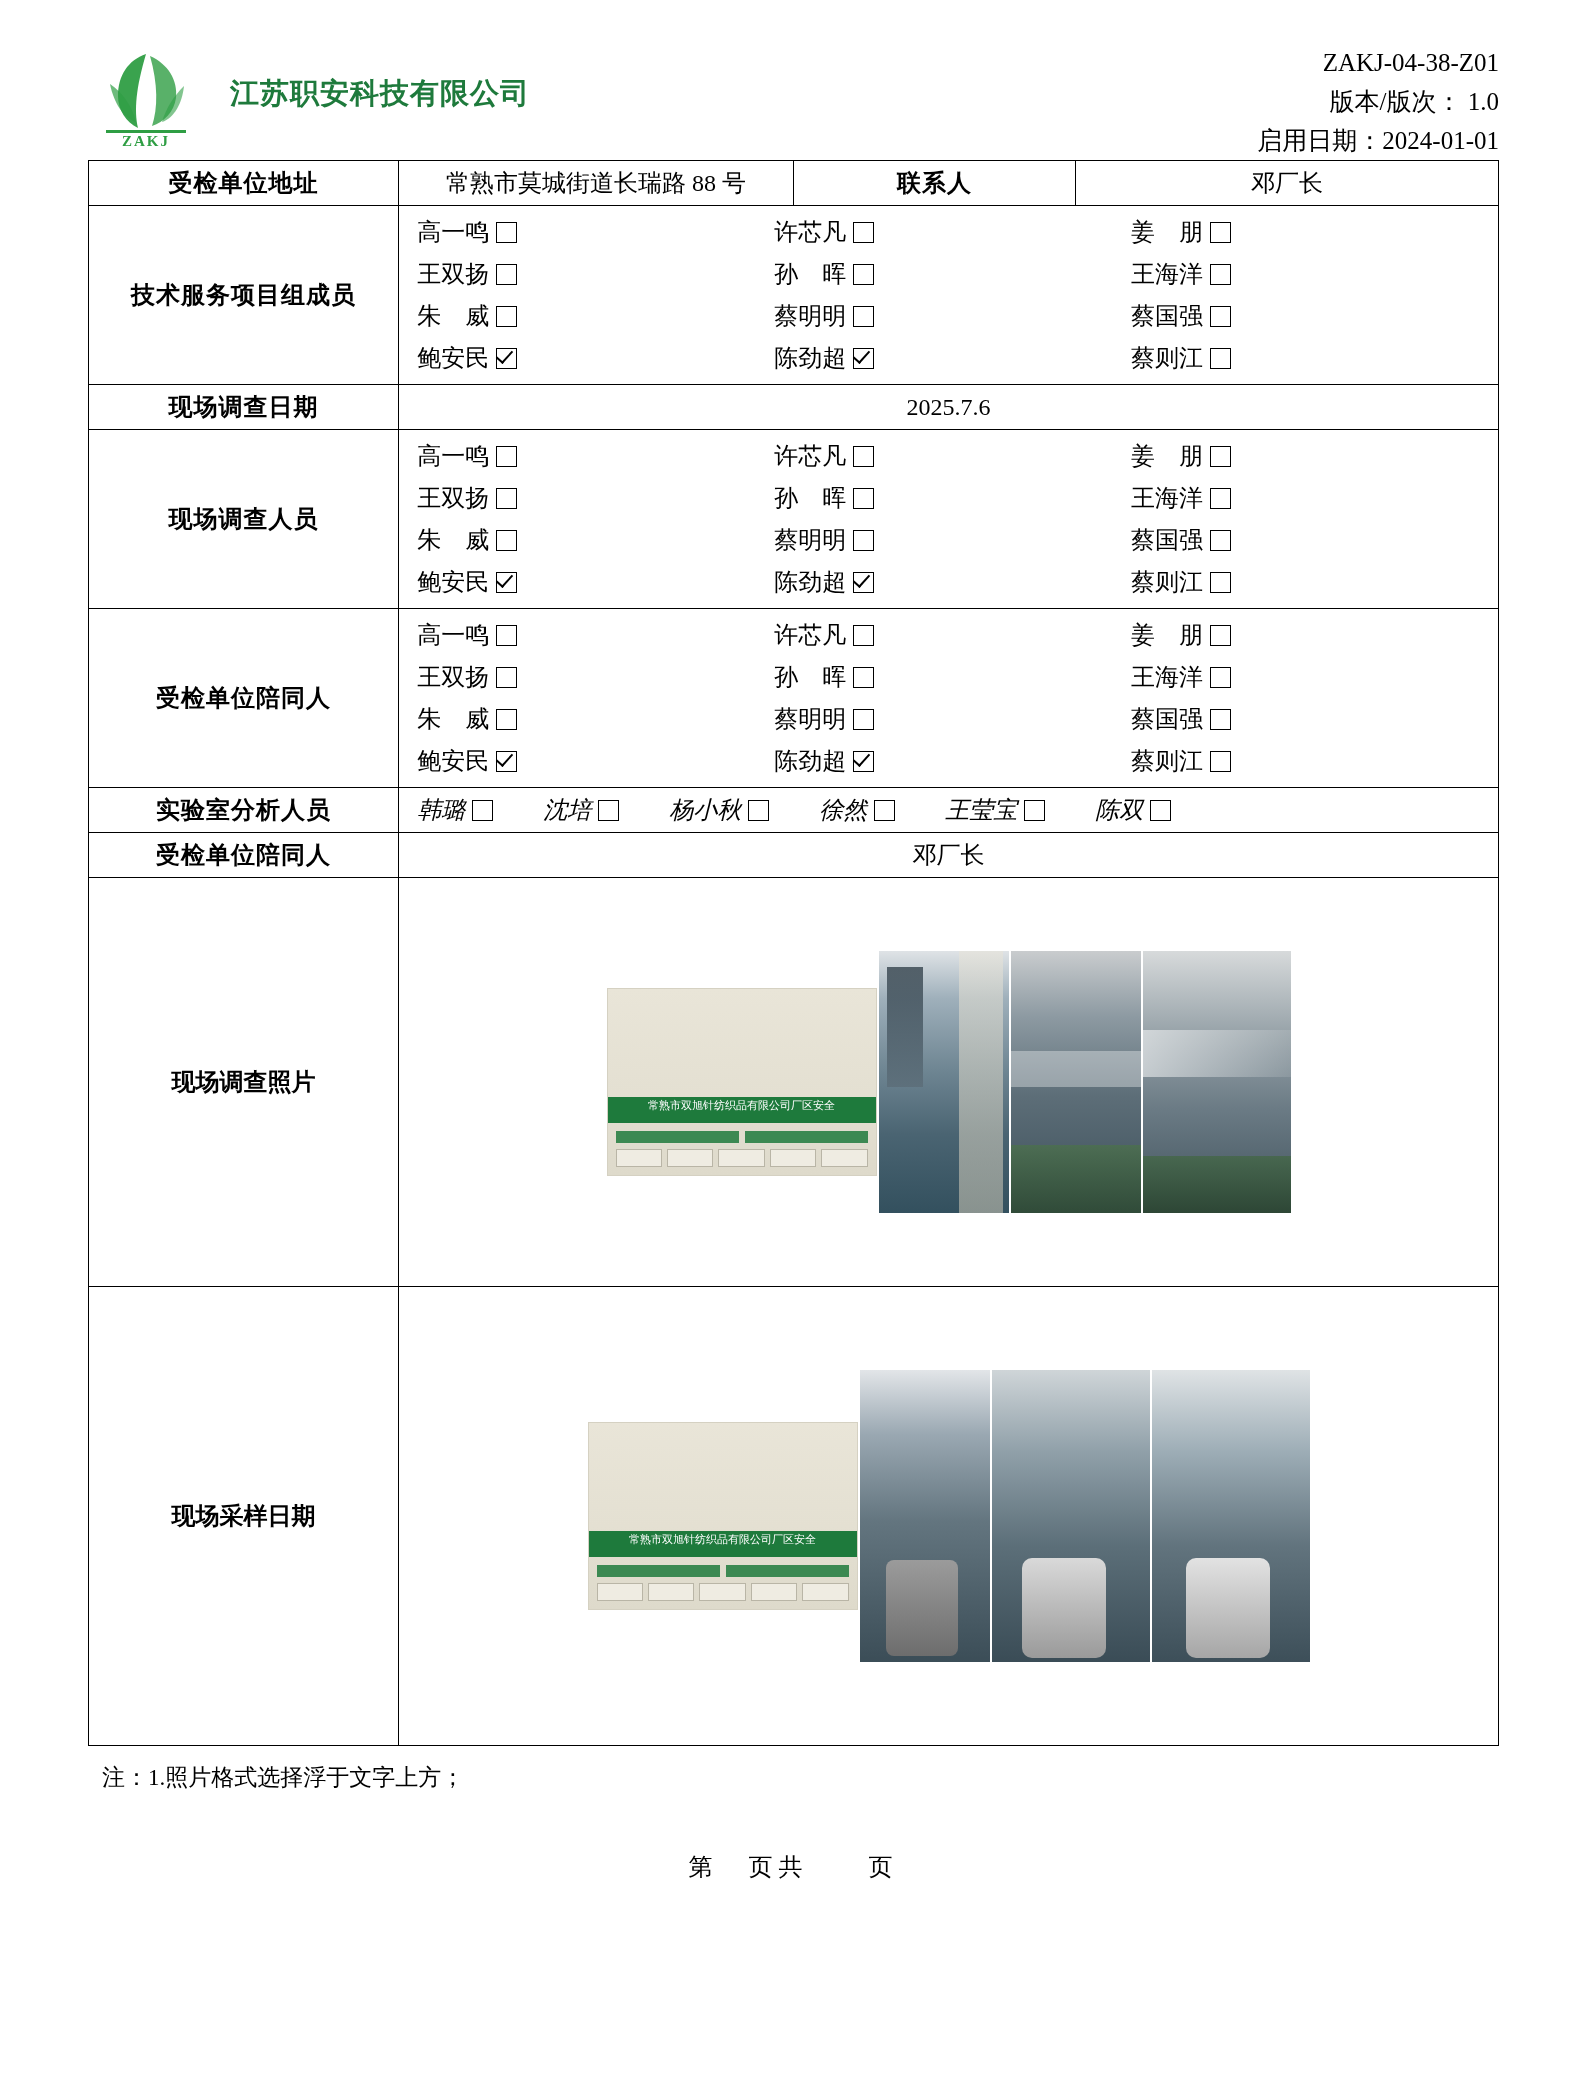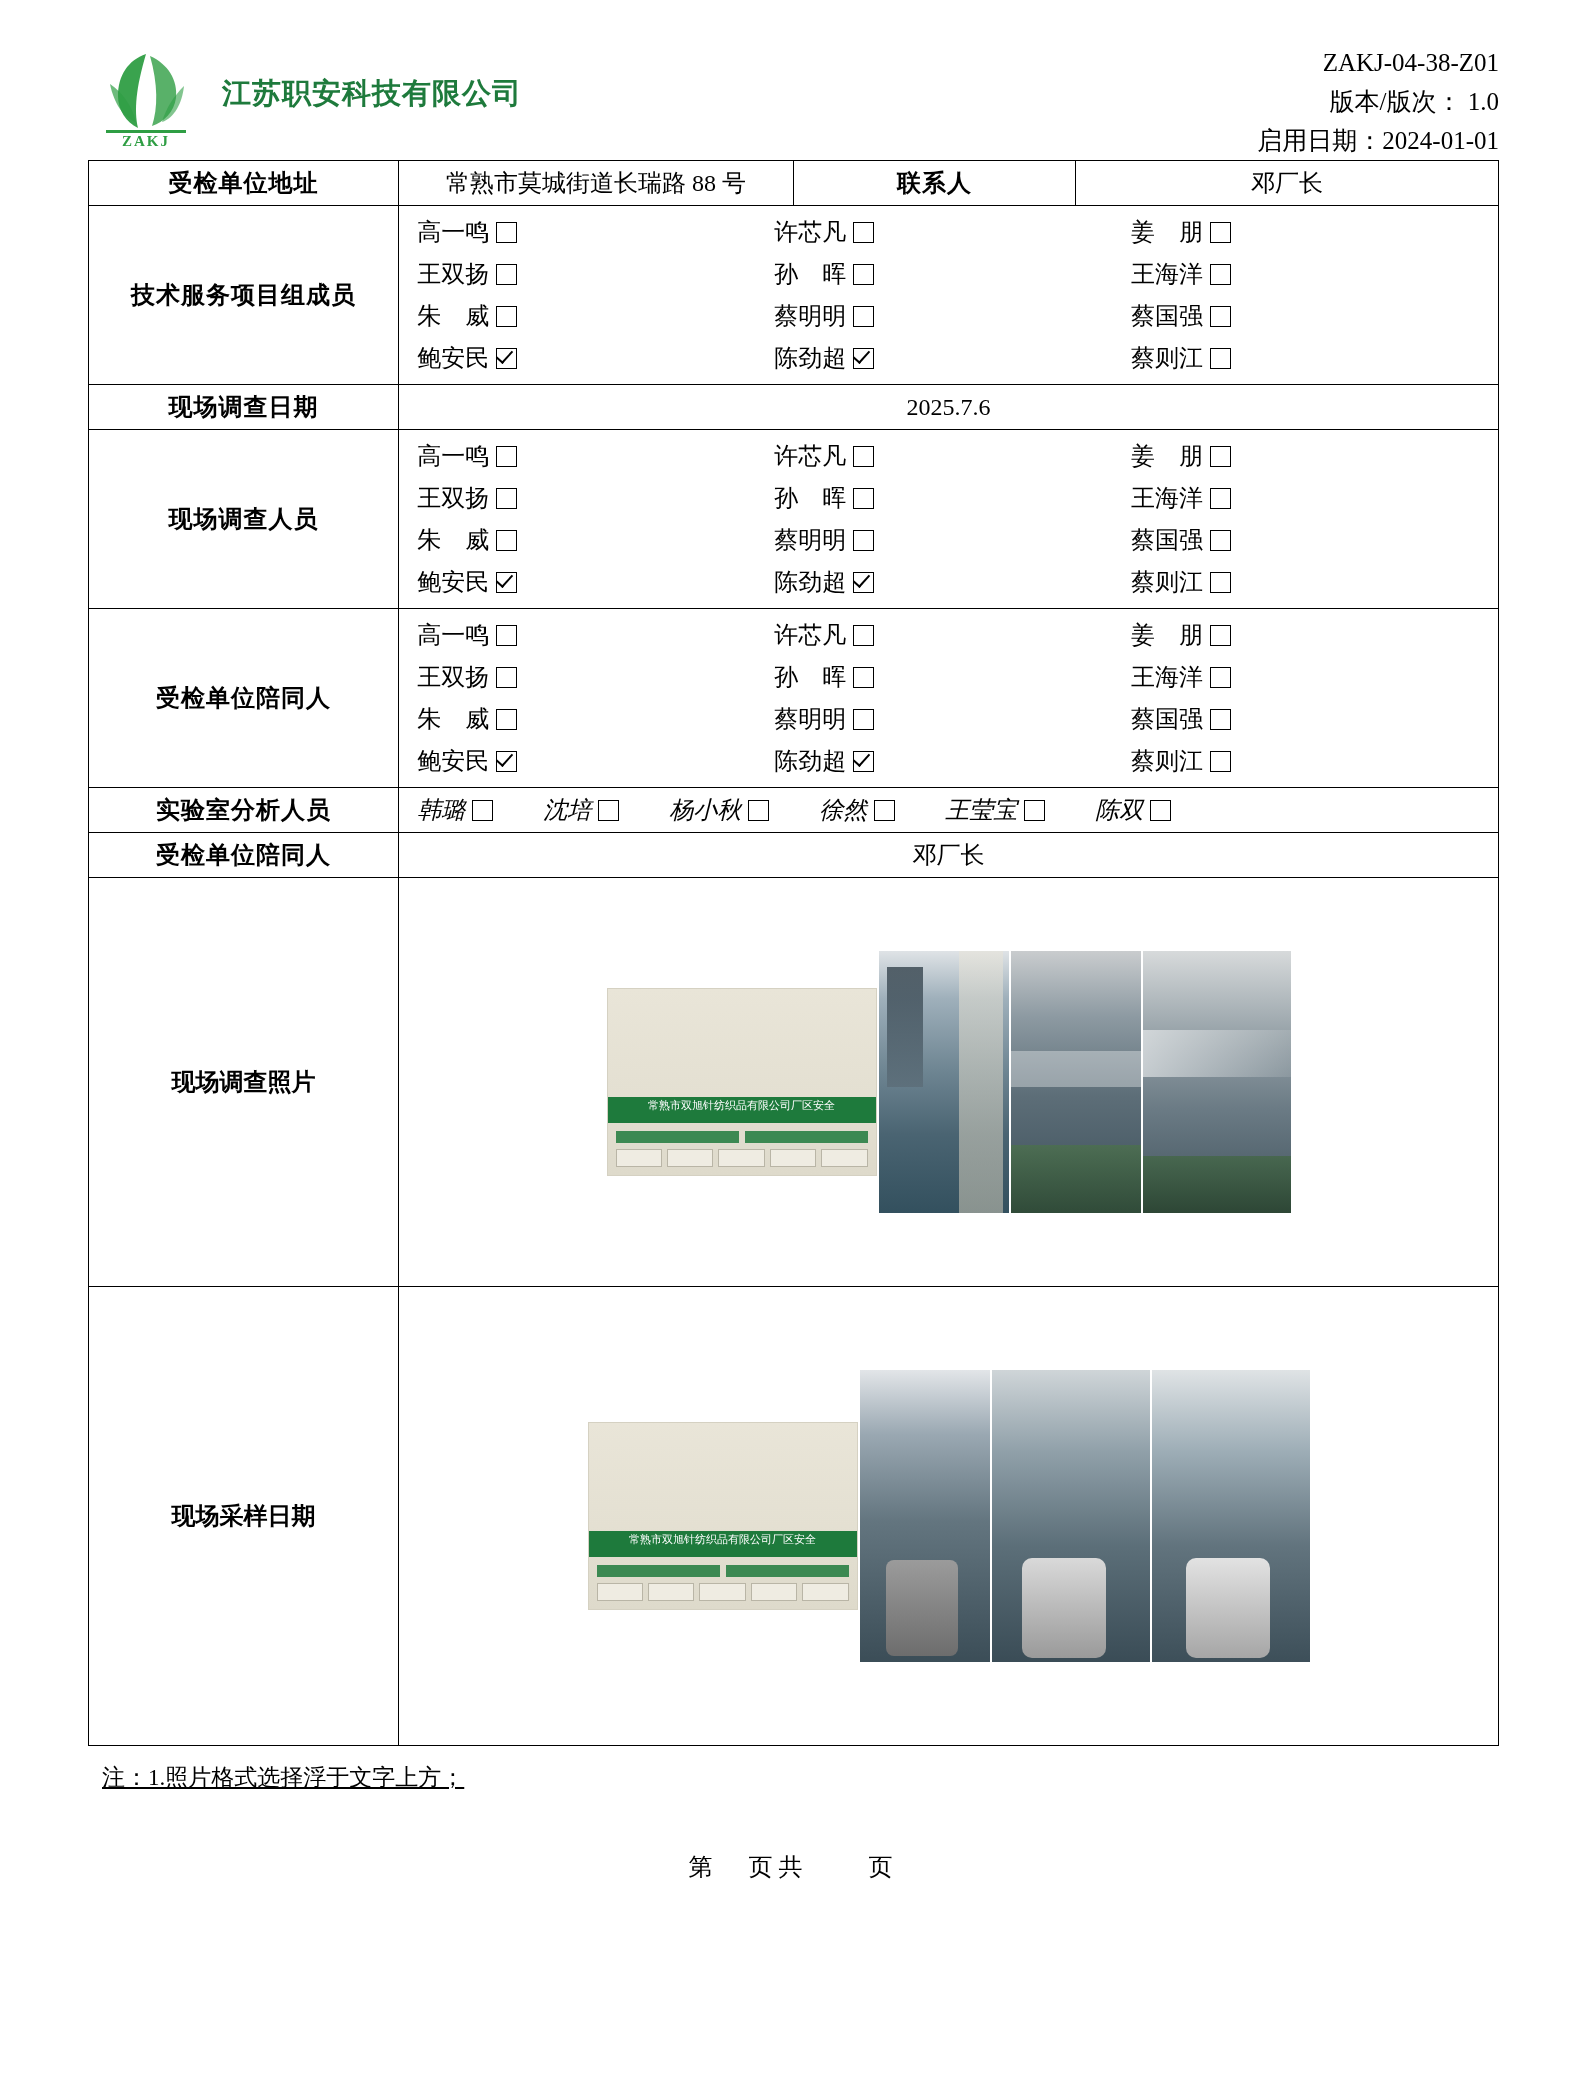--- a/index.html
+++ b/index.html
@@ -40,20 +40,21 @@
     flex: 0 0 auto;
   }
   .logo svg { display:block; }
   .company-name {
     font-family: Liberation Sans, sans-serif;
     font-size: 29px;
     font-weight: bold;
     color: #1e7a3c;
     letter-spacing: 1px;
     white-space: nowrap;
+    margin-left: 8px;
   }
   .header-right {
     text-align: right;
     font-size: 25px;
     line-height: 1.55;
     padding-top: 6px;
     white-space: nowrap;
   }
   .header-right div { font-family: "Liberation Serif", "DejaVu Serif", serif; }
 
@@ -237,21 +238,20 @@
     content:""; position:absolute; left:34px; bottom:4px; width:84px; height:100px;
     background: linear-gradient(180deg,#e2e2e2,#a6a6a6);
     border-radius: 10px;
   }
 
   
   .note {
     margin-top: 16px;
     font-size: 23px;
     padding-left: 14px;
-    text-decoration: underline;
   }
   .pagenum {
     text-align: center;
     font-size: 24px;
     margin-top: 58px;
     letter-spacing: 6px;
   }
 </style>
 </head>
 <body>

